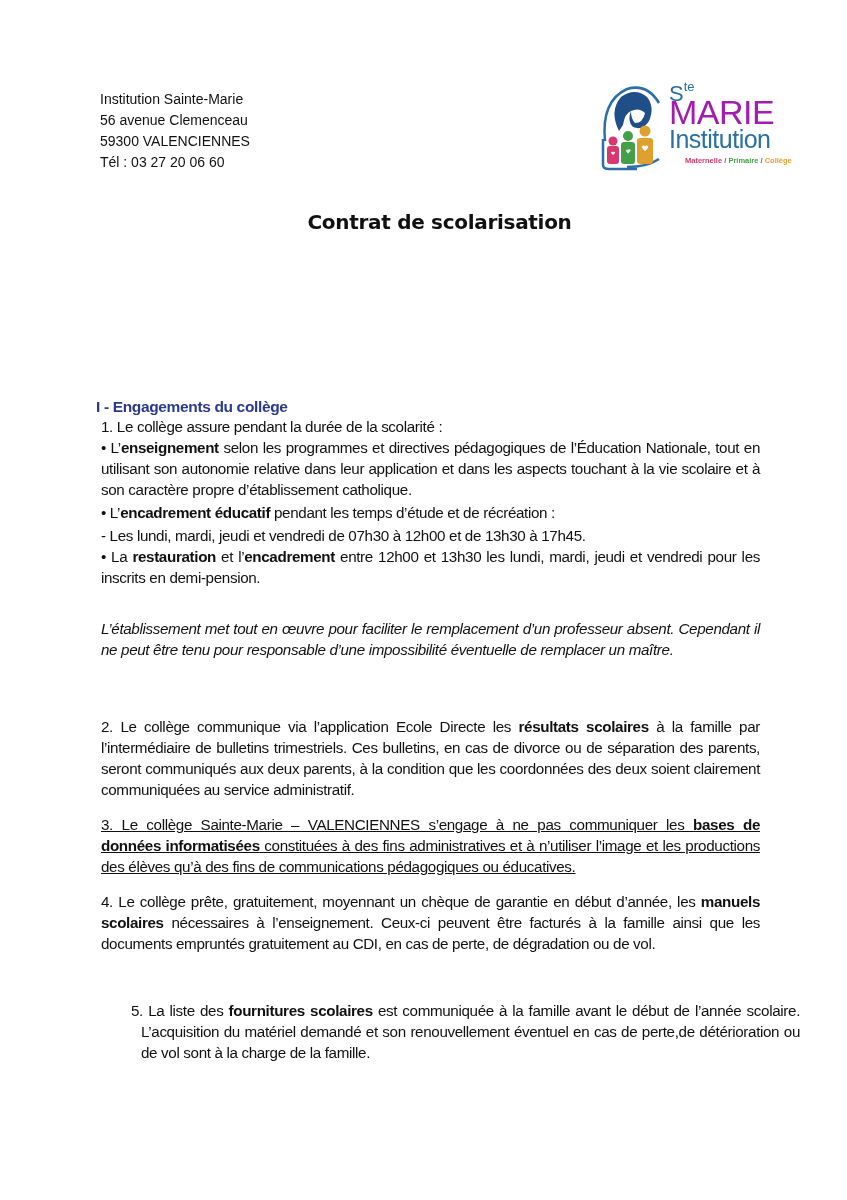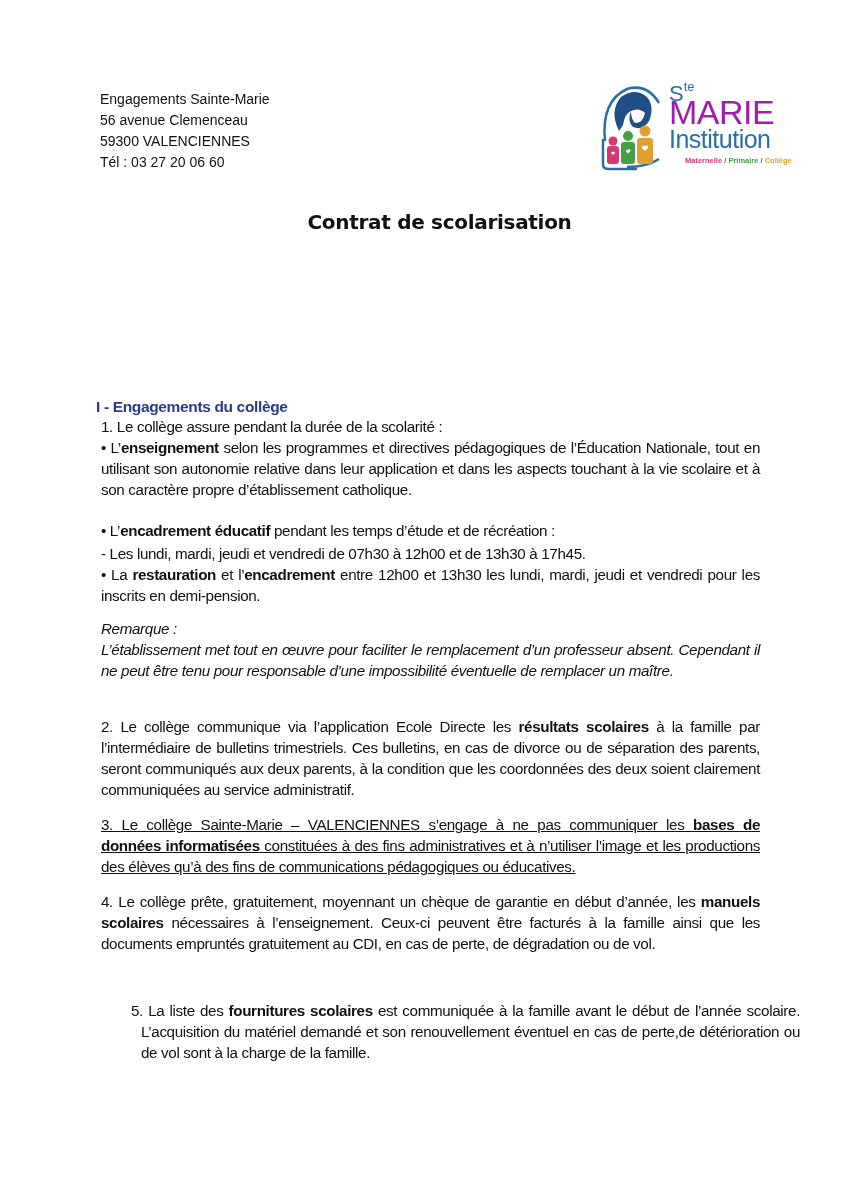--- a/index.html
+++ b/index.html
@@ -17,21 +17,21 @@
     .body { position: absolute; left: 101px; width: 659px; font-size: 15.2px; line-height: 21px; letter-spacing: -0.35px; }
     .para { text-align: justify; }
     .heading { color: #2b3a8c; font-weight: bold; font-size: 15.5px; }
     .it { font-style: italic; }
     .hang { padding-left: 10px; text-indent: -10px; }
   </style>
 </head>
 <body>
 
 <div class="addr">
-  <div>Engagements Sainte-Marie</div>
+  <div>Institution Sainte-Marie</div>
   <div>56 avenue Clemenceau</div>
   <div>59300 VALENCIENNES</div>
   <div>Tél : 03 27 20 06 60</div>
 </div>
 
 <div class="logo">
   <svg width="72" height="92" viewBox="0 0 72 92" style="position:absolute;left:0;top:4px;">
     <path d="M8 60 Q4 20 30 8 Q50 2 62 22" fill="none" stroke="#2a6fa8" stroke-width="2.5"></path>
     <path d="M22 50 Q12 30 24 16 Q38 6 50 16 Q58 26 52 40 Q46 50 36 46 Q30 40 34 30 Q28 32 26 44 Z" fill="#1f4f86"></path>
     <path d="M34 30 Q42 26 48 32 Q46 42 38 42 Q34 38 34 30 Z" fill="#ffffff"></path>
@@ -60,27 +60,26 @@
 <div class="title">Contrat de scolarisation</div>
 
 <div class="body" style="top:250px;">
 </div>
 
 <div class="body heading" style="top:396px;left:96px;">I  - Engagements du collège</div>
 
 <div class="body" style="top:416px;">
   <div>1. Le collège assure pendant la durée de la scolarité :</div>
   <div class="para"><span>• L’</span><b>enseignement</b><span> selon les programmes et directives pédagogiques de l’Éducation Nationale, tout en utilisant son autonomie relative dans leur application et dans les aspects touchant à la vie scolaire et à son caractère propre d’établissement catholique.</span></div>
-  <div style="margin-top:20px"><span>• L’</span><b>encadrement éducatif</b><span> pendant les temps d’étude et de récréation :</span></div>
+  <div style="margin-top:2px"><span>• L’</span><b>encadrement éducatif</b><span> pendant les temps d’étude et de récréation :</span></div>
   <div style="margin-top:2px">- Les lundi, mardi, jeudi et vendredi de 07h30 à 12h00 et de 13h30 à 17h45.</div>
   <div class="para"><span>• La </span><b>restauration</b><span> et l’</span><b>encadrement</b><span> entre 12h00 et 13h30 les lundi, mardi, jeudi et vendredi pour les inscrits en demi-pension.</span></div>
 </div>
 
 <div class="body it" style="top:618px;">
-  <div>Remarque :</div>
   <div class="para">L’établissement met tout en œuvre pour faciliter le remplacement d’un professeur absent. Cependant  il ne peut être tenu pour responsable d’une impossibilité éventuelle de remplacer un maître.</div>
 </div>
 
 <div class="body para" style="top:716px;"><span>2. Le collège communique via l’application Ecole Directe les </span><b>résultats scolaires</b><span> à la famille par l’intermédiaire de bulletins trimestriels. Ces bulletins, en cas de divorce ou de séparation des parents, seront communiqués aux deux parents, à la condition que les coordonnées des deux  soient clairement communiquées au service administratif.</span></div>
 
 <div class="body para" style="top:814px;text-decoration:underline;"><span>3. Le collège Sainte-Marie – VALENCIENNES s’engage à ne pas communiquer les </span><b>bases de données informatisées</b><span> constituées à des fins administratives et à n’utiliser l’image et les productions des élèves qu’à des fins de communications pédagogiques ou éducatives.</span></div>
 
 <div class="body para" style="top:891px;"><span>4. Le collège prête, gratuitement, moyennant un chèque de garantie en début d’année, les </span><b>manuels scolaires</b><span> nécessaires à l’enseignement. Ceux-ci peuvent être facturés à la famille ainsi que les documents empruntés gratuitement au CDI, en cas de perte, de dégradation  ou de vol.</span></div>
 
 <div class="body para hang" style="top:1000px;left:100px;margin-left:31px;"><span>5. La liste des </span><b>fournitures scolaires</b><span> est communiquée à la famille avant le début de l’année scolaire. L’acquisition du matériel demandé et son renouvellement éventuel en cas de perte,de détérioration ou de vol sont à la charge de la famille.</span></div>

